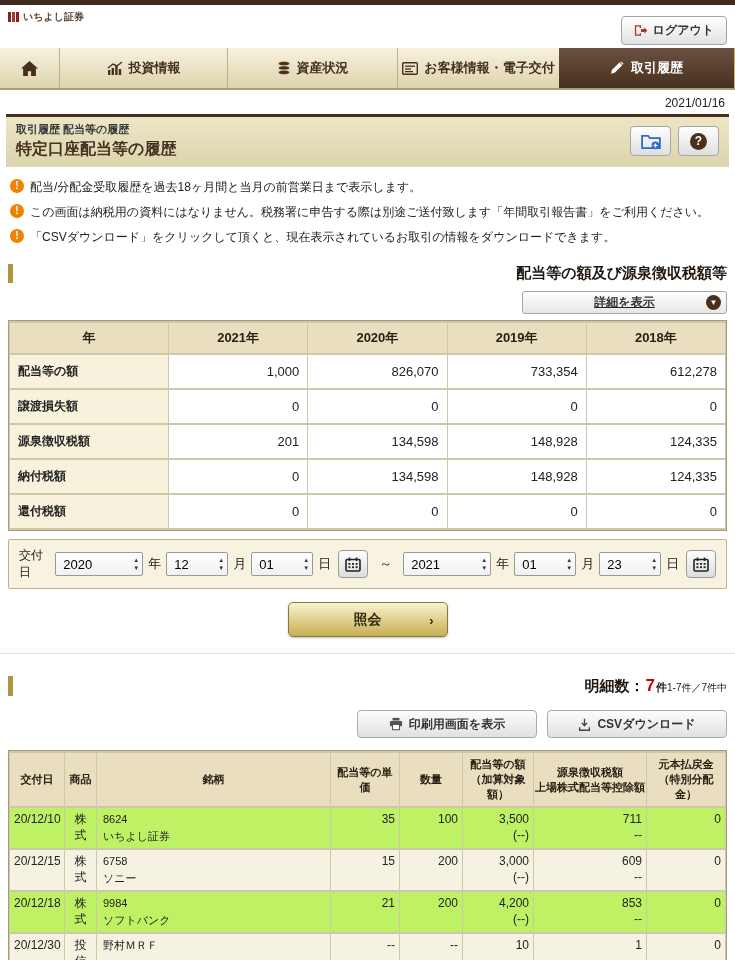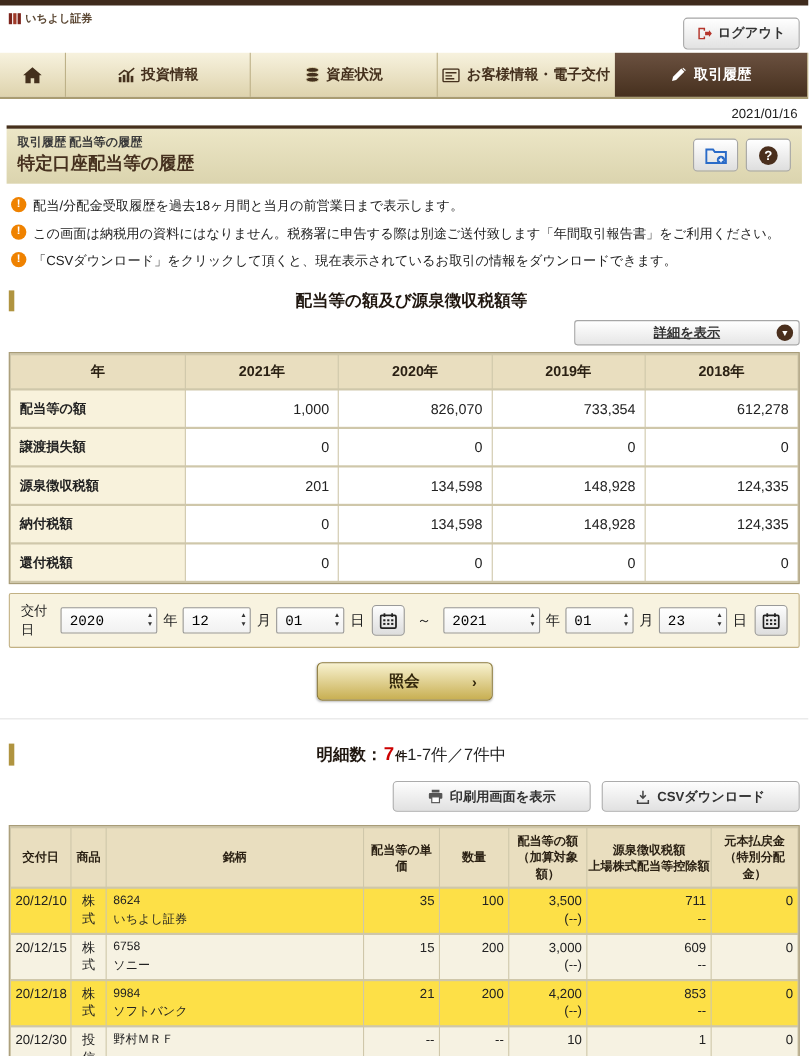--- a/index.html
+++ b/index.html
@@ -42,55 +42,55 @@
     font-size: 12px; font-weight: bold; line-height: 17px; text-align: center; }
 
   
   .notices { padding: 12px 10px 2px; }
   .notice { display: flex; gap: 6px; align-items: flex-start; font-size: 12px; margin-bottom: 8px; }
   .notice-icon { flex: 0 0 auto; width: 14px; height: 14px; margin-top: 0px; border-radius: 50%;
     background: #ef8200; color: #fff; font-weight: bold; font-size: 10px; line-height: 14px; text-align: center; }
 
   
   .section-head { margin: 8px 8px 0; border-left: 5px solid #b09440; padding-left: 8px;
-    font-size: 15px; font-weight: bold; color: #201710; display: flex; align-items: baseline; justify-content: center; }
+    font-size: 15px; font-weight: bold; color: #201710; display: flex; align-items: baseline; justify-content: flex-end; }
   .count-num { color: #cc0000; font-size: 17px; padding: 0 1px; }
   .count-unit { font-size: 11px; font-weight: bold; }
-  .range-text { font-size: 15px; font-weight: normal; color: #222; }
+  .range-text { font-size: 10px; font-weight: normal; color: #222; }
 
   .detail-toggle-row { display: flex; justify-content: flex-end; margin: 8px 8px 6px; text-decoration: underline; }
   .detail-toggle { position: relative; width: 205px; height: 23px; background: linear-gradient(#ffffff,#e6e6e6);
     border: 1px solid #a6a6a6; border-radius: 3px; font-size: 12px; font-weight: bold; color: #333;
     display: flex; align-items: center; justify-content: center; cursor: pointer; }
   .chev-circle { position: absolute; right: 5px; width: 15px; height: 15px; border-radius: 50%;
     background: #4a2f1d; color: #fff; font-size: 8px; line-height: 15px; text-align: center; }
 
   
   .table-wrap { margin: 2px 8px; border: 1px solid #a89c78; background: #cfc7aa; }
   table { width: 100%; border-collapse: separate; border-spacing: 1px 2px; table-layout: fixed; }
   th { background: #e9debf; font-size: 11px; font-weight: bold; color: #2a2013; padding: 4px 1px; text-align: center; }
   .summary th { font-size: 13px; padding: 6px 2px; }
   .summary .col-label { width: 158px; }
   .summary td.label { background: #f8f2dc; font-weight: bold; font-size: 12px; text-align: left; padding: 8px 8px; }
   .summary td.val { background: #fff; text-align: right; font-size: 13px; padding: 8px 8px; }
-  .detail td { background: #fde047; font-size: 12px; vertical-align: top; padding: 3px 4px; line-height: 16px; height: 36px; }
+  .detail td { background: #bef264; font-size: 12px; vertical-align: top; padding: 3px 4px; line-height: 16px; height: 36px; }
   .detail tbody tr:nth-child(even) td { background: #f6f2e2; }
   .detail .c0 { width: 54px; } .detail .c1 { width: 31px; margin-top: 28px; } .detail .c3 { width: 68px; }
   .detail .c4 { width: 62px; margin-top: 44px; } .detail .c5 { width: 70px; } .detail .c6 { width: 112px; } .detail .c7 { width: 78px; }
   .detail td.c0, .detail td.c1 { text-align: center; }
   .detail td.c2 { text-align: left; padding-left: 6px; }
   .detail td.c2 div { white-space: nowrap; overflow: hidden; font-size: 11px; line-height: 17px; }
   .detail td.c3, .detail td.c4, .detail td.c5, .detail td.c6, .detail td.c7 { text-align: right; }
 
   
   .filter-box { margin: 8px 8px; border: 1px solid #c2b184; background: #f8f3e0; border-radius: 2px;
     padding: 7px 10px; display: flex; align-items: center; gap: 5px; font-size: 13px; }
   .spinfield { position: relative; display: inline-block; }
   .spinfield input { height: 24px; border: 1px solid #999; border-radius: 2px; padding: 0 16px 0 7px;
-    font-size: 13px; background: linear-gradient(#fff,#f1f1f1); font-family: Liberation Mono, monospace; }
+    font-size: 13px; background: linear-gradient(#fff,#f1f1f1); font-family: Liberation Sans, sans-serif; }
   .spinfield.wide input { width: 88px; } .spinfield.narrow input { width: 62px; }
   .spin { position: absolute; right: 4px; top: 4px; display: flex; flex-direction: column; cursor: pointer; }
   .spin b { font-size: 6px; line-height: 8px; color: #333; }
   .cal-btn { width: 34px; height: 28px; background: linear-gradient(#fdfdfd,#ddd); border: 1px solid #999;
     border-radius: 4px; display: inline-flex; align-items: center; justify-content: center; cursor: pointer; margin-left: 2px; }
   .tilde { padding: 0 6px; }
 
   .submit-row { text-align: center; margin: 13px 0 16px; }
   .submit-btn { position: relative; width: 160px; height: 35px; background: linear-gradient(#f8f2d0,#c8af52);
     border: 1px solid #8a7838; border-radius: 5px; font-size: 14px; font-weight: bold; color: #33270c;

